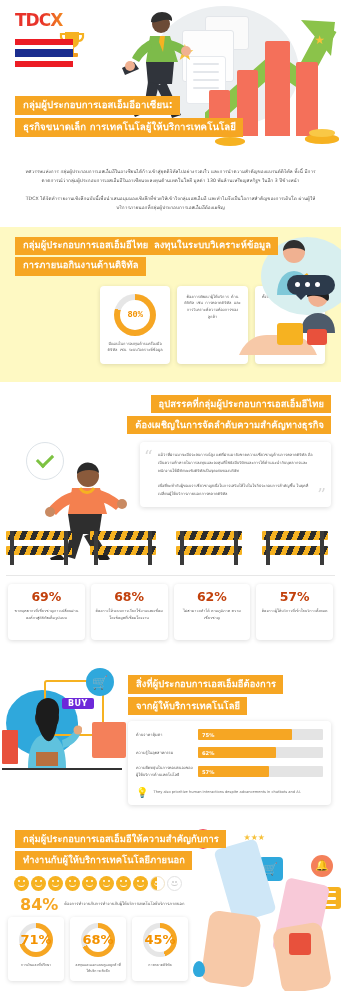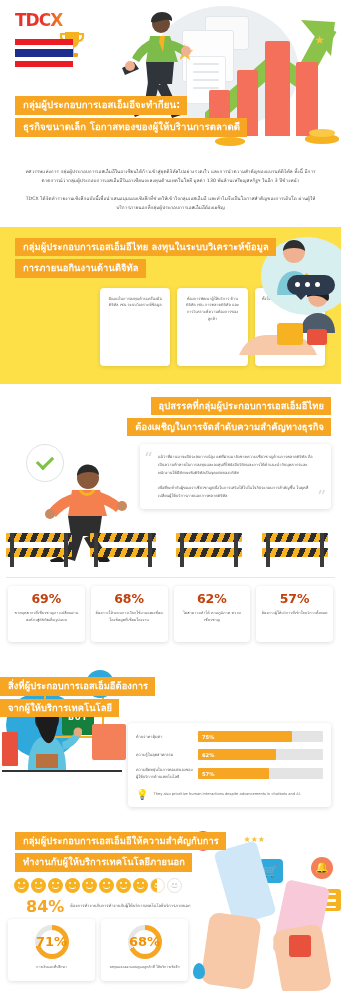--- a/index.html
+++ b/index.html
@@ -59,21 +59,21 @@
   .flag .b{ background:#1B2D8F; height:8px; }
   .hero-head{ position:absolute; left:15px; top:93px; z-index:7; }
   .hero-head .band-title{ font-size:9.6px; }
 
   
   .intro{ background:#fff; padding:16px 22px 14px; text-align:center; }
   .intro p{ font-size:4.6px; line-height:1.95; color:#4a4a4a; letter-spacing:.08px; }
   .intro p + p{ margin-top:9px; }
 
   
-  .sec2{ position:relative; background:#fde047; padding:8px 0 14px; overflow:hidden; }
+  .sec2{ position:relative; background:#fef9c3; padding:8px 0 14px; overflow:hidden;font-family:Liberation Mono, monospace; }
   .sec2 .titles{ padding-left:15px; }
   .sec2 .art{ position:absolute; right:0; top:4px; width:110px; height:120px; }
   .blob-teal{ position:absolute; right:-12px; top:6px; width:92px; height:78px;
     background:#D8EFEF; border-radius:50%; }
   .person-a{ position:absolute; right:24px; top:8px; width:46px; height:56px; }
   .person-b{ position:absolute; right:2px; top:54px; width:42px; height:48px; }
   .bubble-dk{ position:absolute; right:6px; top:44px; width:48px; height:20px;
     background:#2C3A4B; border-radius:10px; }
   .bubble-dk:after{ content:""; position:absolute; left:9px; bottom:-5px;
     border:5px solid transparent; border-top-color:#2C3A4B; border-bottom:0; }
@@ -121,27 +121,27 @@
   .rule{ height:1px; background:#e7e7e7; margin:0 6px; }
 
   .stat-row{ display:flex; gap:6px; padding:0 8px; margin-top:-34px; position:relative; z-index:4; }
   .scard{ flex:1; background:#fff; border-radius:4px; box-shadow:0 1px 4px rgba(0,0,0,.14);
     padding:7px 4px 8px; text-align:center; min-height:56px; }
   .scard .pct{ font-size:12.5px; font-weight:800; color:#c2410c; line-height:1; }
   .scard .cap{ font-size:3.8px; line-height:1.75; color:#5b5b5b; margin-top:4px; }
 
   
   .sec4{ position:relative; background:#fff; padding:14px 0 12px; overflow:hidden; margin-top:12px; }
-  .sec4 .titles{ }
+  .sec4 .titles{ padding-left:128px; }
   .sec4 .art{ position:absolute; left:0; top:6px; width:126px; height:108px; }
   .blob-blue{ position:absolute; left:6px; top:26px; width:72px; height:66px;
     background:#2FA8DC; border-radius:50% 50% 46% 50%; }
   .lady{ position:absolute; left:12px; top:32px; width:70px; height:72px; }
-  .buybtn{ position:absolute; left:62px; top:34px; background:#15803d; color:#fff;
-    font-size:8px; font-weight:800; padding:13px 6px; border-radius:2px; letter-spacing:.5px; }
+  .buybtn{ position:absolute; left:62px; top:34px; background:#6d28d9; color:#fff;
+    font-size:8px; font-weight:800; padding:1px 6px; border-radius:2px; letter-spacing:.5px; }
   .frame{ position:absolute; left:44px; top:16px; width:60px; height:56px;
     border:2px solid #F6B221; border-radius:3px; }
   .box{ position:absolute; left:92px; top:58px; width:34px; height:36px;
     background:#F4805A; border-radius:2px; }
   .cart{ position:absolute; left:86px; top:4px; width:28px; height:28px;
     background:#2FA8DC; border-radius:50%; display:flex; align-items:center;
     justify-content:center; color:#fff; font-size:13px; }
   .bookred{ position:absolute; left:2px; top:66px; width:16px; height:34px;
     background:#E8513C; border-radius:1px; }
   .ground{ position:absolute; left:2px; top:104px; width:120px; height:1.6px; background:#333; }
@@ -164,21 +164,21 @@
   .faces{ display:flex; gap:2px; padding:6px 0 0 14px; }
   .face{ width:15px; height:15px; border-radius:50%; background:#F6B221;
     position:relative; display:flex; align-items:center; justify-content:center; }
   .face.off{ background:#fff; border:1.4px solid #E2E2E2; }
   .face.half{ background:linear-gradient(90deg,#F6B221 50%,#fff 50%); border:1.4px solid #F0E2C6; }
   .face i{ position:absolute; width:2px; height:2px; border-radius:50%; background:#fff; top:4.5px; }
   .face i.l{ left:4px; } .face i.r{ right:4px; }
   .face u{ position:absolute; width:7px; height:3.5px; border-bottom:1.5px solid #fff;
     border-radius:0 0 7px 7px; bottom:4px; }
   .face.off i{ background:#CFCFCF; } .face.off u{ border-bottom-color:#CFCFCF; }
-  .big84{ display:flex; align-items:center; gap:6px; padding:6px 0 0 26px; }
+  .big84{ display:flex; align-items:center; gap:6px; padding:6px 0 0 20px; }
   .big84 .n{ font-size:16px; font-weight:800; color:#F6A623; line-height:1; }
   .big84 .t{ font-size:4.1px; color:#555; line-height:1.6; max-width:160px; }
 
   .sec5 .art{ position:absolute; right:0; top:4px; width:175px; height:175px; }
   .phone{ position:absolute; border-radius:6px; }
   .ph1{ right:74px; top:22px; width:44px; height:76px; background:#CFE7F7; transform:rotate(-16deg); }
   .ph2{ right:18px; top:60px; width:44px; height:74px; background:#F8C9D8; transform:rotate(12deg); }
   .ic{ position:absolute; border-radius:50%; display:flex; align-items:center;
     justify-content:center; color:#fff; }
   .ic.heart{ right:128px; top:8px; width:20px; height:20px; background:#F04E5E; font-size:10px; }
@@ -268,22 +268,22 @@
       <div class="flag">
         <div class="r"></div>
           <div class="w"></div>
           <div class="b"></div>
         <div class="w"></div>
           <div class="r"></div>
       </div>
     </div>
 
     <div class="hero-head titles">
-      <div class="band-title">กลุ่มผู้ประกอบการเอสเอ็มอีจะทำกียน:</div><br>
-      <div class="band-title">ธุรกิจขนาดเล็ก โอกาสทองของผู้ให้บริานการตลาดดี</div>
+      <div class="band-title">กลุ่มผู้ประกอบการเอสเอ็มอีอาเซียน:</div><br>
+      <div class="band-title">ธุรกิจขนาดเล็ก การเทคโนโลยู้ให้บริการเทคโนโลยี</div>
     </div>
   </section>
 
   <section class="intro">
     <p>ทศวรรษแห่งการ กลุ่มผู้ประกอบการเอสเอ็มอีในอาเซียนได้ก้าวเข้าสู่ยุคดิจิทัลไปอย่างรวดเร็ว และการนำความสำคัญของแบรนด์ดิจิทัล ทั้งนี้ มีการคาดการณ์ว่ากลุ่มผู้ประกอบการเอสเอ็มอีในอาเซียนจะลงทุนด้านเทคโนโลยี มูลค่า 130 พันล้านเหรียญสหรัฐฯ ในอีก 3 ปีข้างหน้า</p>
     <p>TDCX ได้จัดทำรายงานเชิงลึกฉบับนี้เพื่อนำเสนอมุมมองเชิงลึกที่ช่วยให้เข้าใจกลุ่มเอสเอ็มอี และทำไมจึงเป็นโอกาสสำคัญของการเติบโต ผ่านผู้ให้บริการภายนอกที่กลุ่มผู้ประกอบการเอสเอ็มอีต้องเผชิญ</p>
   </section>
 
   <section class="sec2">
     <div class="art">
@@ -313,20 +313,23 @@
       </svg>
     </div>
 
     <div class="titles">
       <div class="band-title">กลุ่มผู้ประกอบการเอสเอ็มอีไทย ลงทุนในระบบวิเคราะห์ข้อมูล</div><br>
       <div class="band-title">การภายนอกินงานด้านดิจิทัล</div>
     </div>
 
     <div class="donut-row" style="width:235px;margin-left:100px;padding-left:0">
       <div class="dcard">
+        <div class="donut" style="background:conic-gradient(#F6A623 0% 80%,#E6E6E6 80% 100%)">
+          <div class="hole">80%</div>
+        </div>
         <div class="cap">มีแผนในการลงทุนด้านเครื่องมือดิจิทัล เช่น ระบบวิเคราะห์ข้อมูล</div>
       </div>
       <div class="dcard">
         <div class="cap">ต้องการพัฒนาผู้ให้บริการ ด้านดิจิทัล เช่น การตลาดดิจิทัล และการวิเคราะห์ความต้องการของลูกค้า</div>
       </div>
       <div class="dcard">
         <div class="cap">ตั้งใจจะลงทุนในประสบการณ์ผู้ใช้งานเพิ่มขึ้น</div>
       </div>
     </div>
   </section>
@@ -555,16 +558,22 @@
           <div class="hole">71%</div>
         </div>
         <div class="cap">การเงินและที่ปรึกษา</div>
       </div>
       <div class="dcard">
         <div class="donut" style="background:conic-gradient(#F6A623 0% 68%,#E6E6E6 68% 100%)">
           <div class="hole">68%</div>
         </div>
         <div class="cap">ลงทุนและออกแบบดูแลลูกค้าที่ ให้บริการเชิงลึก</div>
       </div>
+      <div class="dcard">
+        <div class="donut" style="background:conic-gradient(#F6A623 0% 45%,#E6E6E6 45% 100%)">
+          <div class="hole">45%</div>
+        </div>
+        <div class="cap">การตลาดดิจิทัล</div>
+      </div>
     </div>
   </section>
 
 </div>
 
 </body></html>

